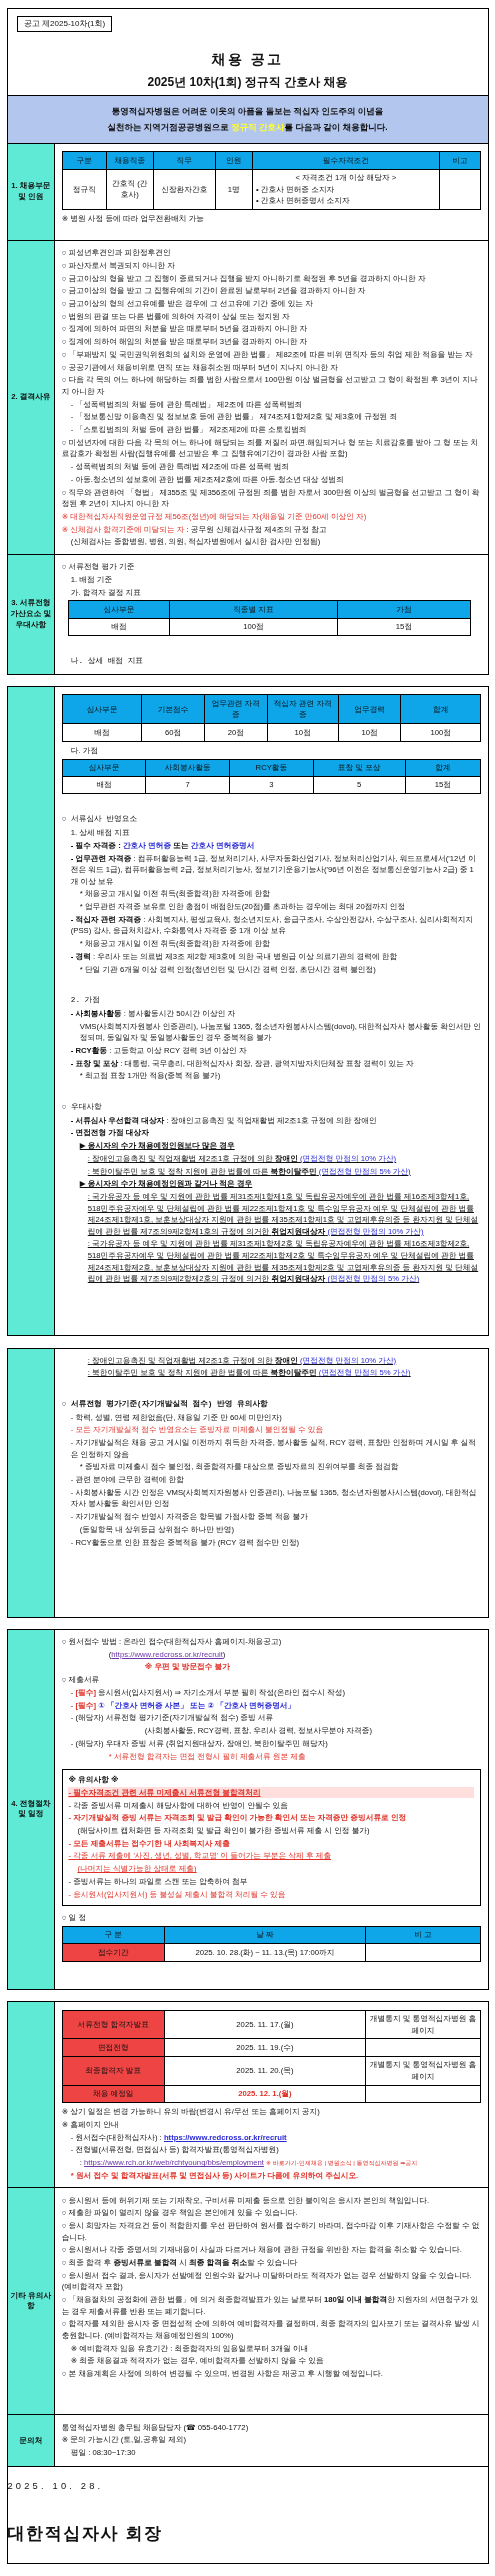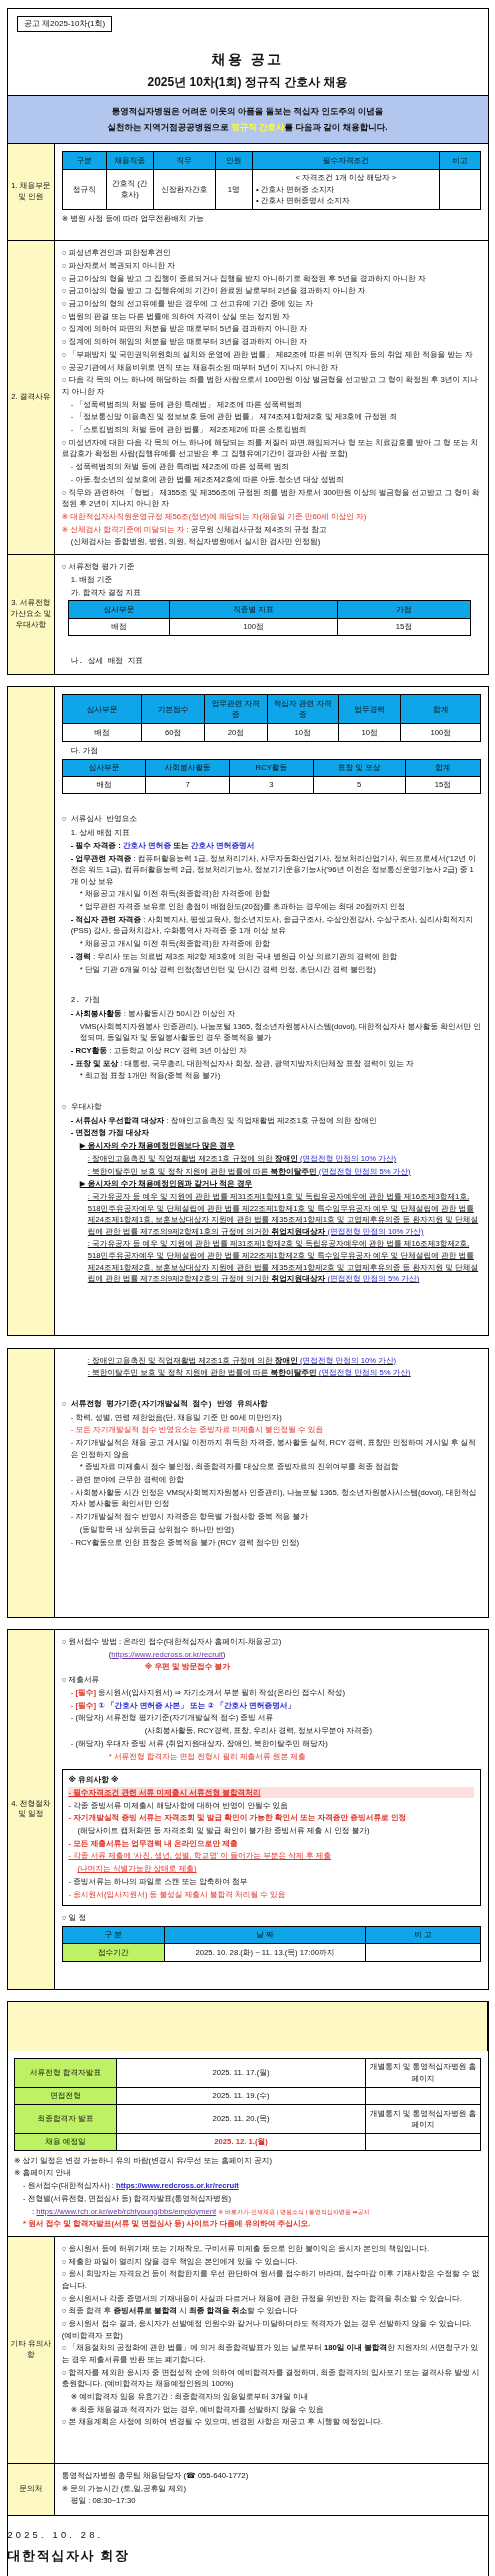--- a/index.html
+++ b/index.html
@@ -1,21 +1,21 @@
 <!DOCTYPE html>
 <html style="font-size:13px"><head>
 <meta charset="utf-8">
 <style>
   html,body{margin:0;padding:0;background:#ffffff;}
   body{width:495px;font-family:"Liberation Sans","DejaVu Sans",sans-serif;color:#111;font-size:7.7px;line-height:1.5;}
   .page{padding:8px 6.5px 4.9px;}
   .block{border:1.2px solid #000;margin-bottom:11.4px;background:#fff;box-sizing:border-box;}
   .block > .row:first-child{border-top:none;}
   .row{display:flex;border-top:1.2px solid #000;box-sizing:border-box;}
-  .label{flex:0 0 42px;background:#fef9c3;border-right:1.2px solid #000;display:flex;align-items:center;justify-content:center;text-align:center;font-weight:normal;padding:3.2px 2.4px;font-size:7.7px;line-height:1.4;}
+  .label{flex:0 0 42px;background:#5eead4;border-right:1.2px solid #000;display:flex;align-items:center;justify-content:center;text-align:center;font-weight:bold;padding:3.2px 2.4px;font-size:7.7px;line-height:1.4;}
   .content{flex:1;padding:4.9px 6.5px;min-width:0;}
   .line{margin:1.2px 0;min-height:10.6px;}
   .ind1{padding-left:9px;}
   .ind2{padding-left:18px;}
   .ind3{padding-left:26px;text-decoration:underline;}
   .ind4{padding-left:47px;}
   .ind5{padding-left:83px;}
   .b{font-weight:bold;}
   .u{text-decoration:underline;}
   .red{color:#e03128;}
@@ -32,26 +32,26 @@
   .title2{text-align:center;font-size:12px;font-weight:bold;margin-top:2.4px;}
   .banner{background:#b3c6ee;border-top:1.2px solid #000;padding:7.3px 4.9px;text-align:center;font-weight:bold;font-size:8.5px;min-height:32px;}
   .banner .line{margin:2.4px 0;}
   .hl-yellow{color:#ffff2a;}
   
   .tbl{border-collapse:collapse;width:100%;margin:2.4px 0 3.2px;text-align:center;}
   .tbl th,.tbl td{border:0.8px solid #000;padding:2.4px 3.2px;vertical-align:middle;}
   .tbl th{background:#0ea5e9;font-weight:normal;}
   .qual-cell{text-align:left;}
   .qual-title{text-align:center;}
-  .sched td:first-child{background:#bef264;}
+  .sched td:first-child{background:#ef4444;}
   .notice-box{border:0.8px solid #000;margin:6.5px 0;padding:3.2px 5.7px;}
   
   .footer-row{display:block;border-top:1.2px solid #000;padding:13px 0 16px;text-align:left;}
   .footer-date{font-size:9.3px;letter-spacing:3.2px;}
-  .footer-signer{font-size:13px;font-weight:bold;margin-top:3px;letter-spacing:1.6px;}
+  .footer-signer{font-size:17px;font-weight:bold;margin-top:27px;letter-spacing:1.6px;}
 </style>
 </head>
 <body>
 
 <div class="page">
 
   <div class="block" style="min-height:646px;">
     <div class="doc-header">
       <div class="notice-no-box">공고 제2025-10차(1회)</div>
       <div class="title1">채용 공고</div>
@@ -293,21 +293,21 @@
             <div class="line ind5"><span>(사회봉사활동, RCY경력, 표창, 우리사 경력, 정보사무분야 자격증)</span></div>
             <div class="line ind1"><span>- (해당자) 우대자 증빙 서류 (취업지원대상자, 장애인, 북한이탈주민 해당자)</span></div>
             <div class="line ind4 red"><span>* 서류전형 합격자는 면접 전형시 필히 제출서류 원본 제출</span></div>
           </div>
         <div class="notice-box">
             <div class="line b"><span>※ 유의사항 ※</span></div>
             <div class="line red b u hl"><span>- 필수자격조건 관련 서류 미제출시 서류전형 불합격처리</span></div>
             <div class="line"><span>- 각종 증빙서류 미제출시 해당사항에 대하여 반영이 안될수 있음</span></div>
             <div class="line red b"><span>- 자기개발실적 증빙 서류는 자격조회 및 발급 확인이 가능한 확인서 또는 자격증만 증빙서류로 인정</span></div>
             <div class="line ind1"><span>(해당사이트 캡처화면 등 자격조회 및 발급 확인이 불가한 증빙서류 제출 시 인정 불가)</span></div>
-            <div class="line red b"><span>- 모든 제출서류는 업무경력 내 온라인으로만 제출</span></div>
+            <div class="line red b"><span>- 모든 제출서류는 접수기한 내 사회복지사 제출</span></div>
             <div class="line red u"><span>- 각종 서류 제출에 '사진, 생년, 성별, 학교명' 이 들어가는 부분은 삭제 후 제출</span></div>
             <div class="line red u ind1"><span>(나머지는 식별가능한 상태로 제출)</span></div>
             <div class="line"><span>- 증빙서류는 하나의 파일로 스캔 또는 압축하여 첨부</span></div>
             <div class="line red"><span>- 응시원서(입사지원서) 등 불성실 제출시 불합격 처리될 수 있음</span></div>
           </div>
         <div class="line">○ 일 정</div>
         <table class="tbl sched">
           <colgroup>
               <col style="width:102px">
               <col>
@@ -326,21 +326,21 @@
               <td>2025. 10. 28.(화) ~ 11. 13.(목) 17:00까지</td>
               <td></td>
             </tr>
           </tbody>
         </table>
       </div>
     </div>
   </div>
 
   <div class="block">
-    <div class="row" style="min-height:185px;flex-direction:column;">
+    <div class="row" style="min-height:185px;">
       <div class="label"></div>
       <div class="content">
         <table class="tbl sched">
           <colgroup>
               <col style="width:102px">
               <col>
               <col style="width:115px">
             </colgroup>
           <tbody>
             <tr>

